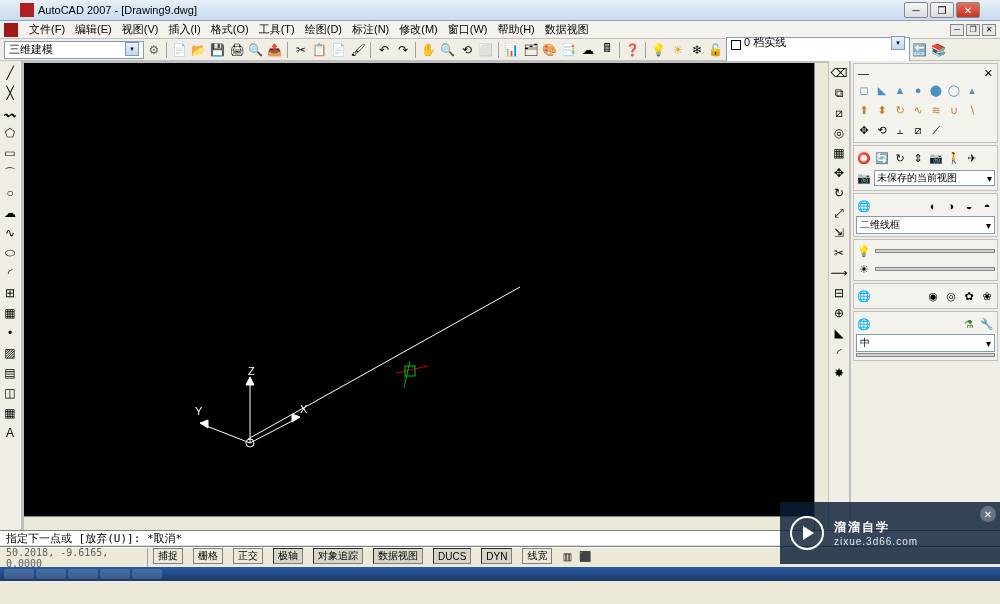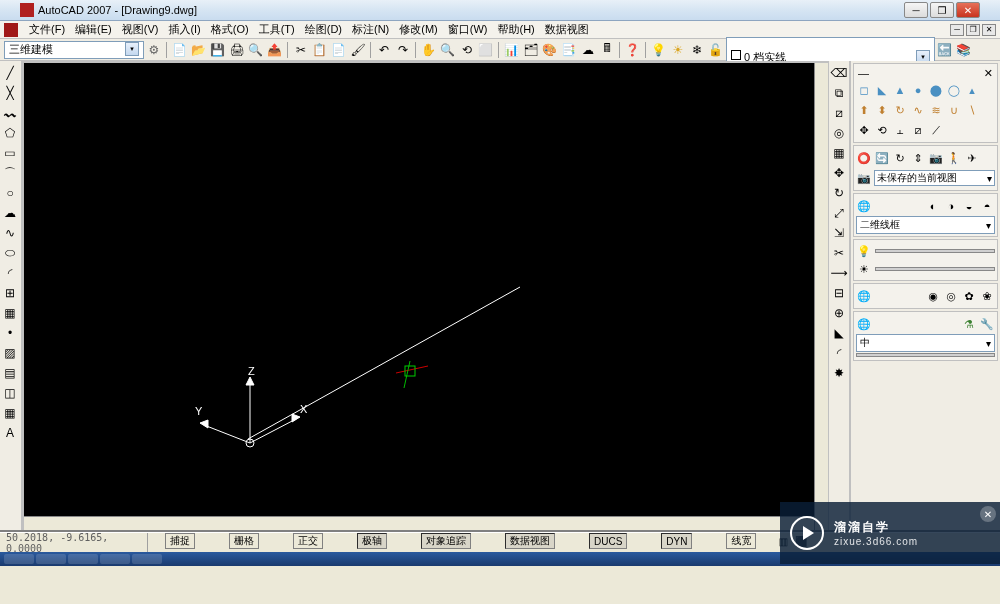--- a/index.html
+++ b/index.html
@@ -19,21 +19,21 @@
     .menu-item { padding: 0 5px; cursor: pointer; font-size: 11px; }
     .doc-controls { margin-left: auto; display: flex; gap: 2px; }
     .doc-btn { width: 14px; height: 12px; border: 1px solid #888; background: #e8e8e8; font-size: 8px; display: flex; align-items: center; justify-content: center; cursor: pointer; }
 
     
     .toolbar-row { height: 22px; background: #f0ede4; border-bottom: 1px solid #c0c0c0; display: flex; align-items: center; padding: 0 4px; gap: 1px; }
     .workspace-dd { height: 18px; width: 140px; border: 1px solid #7f9db9; background: #fff; font-size: 11px; padding: 0 4px; display: flex; justify-content: space-between; cursor: pointer; }
     .dd-arrow { width: 14px; height: 14px; background: linear-gradient(#e8f0fb, #c4d8ef); border: 1px solid #7f9db9; display: flex; align-items: center; justify-content: center; font-size: 7px; }
     .tb-btn { width: 18px; height: 18px; display: flex; align-items: center; justify-content: center; font-size: 12px; cursor: pointer; border: 1px solid transparent; }
     .tb-sep { width: 2px; height: 16px; border-left: 1px solid #a0a0a0; margin: 0 2px; }
-    .layer-dd { height: 18px; width: 209px; border: 1px solid #7f9db9; background: #fff; font-size: 11px; padding: 12px 4px; display: flex; align-items: flex-start; gap: 3px; cursor: pointer; }
+    .layer-dd { height: 18px; width: 184px; border: 1px solid #7f9db9; background: #fff; font-size: 11px; padding: 12px 4px; display: flex; align-items: flex-end; gap: 3px; cursor: pointer; }
     .layer-swatch { width: 10px; height: 10px; border: 1px solid #000; background: #fff; }
 
     
     .main-area { display: flex; height: 469px; }
     .left-tools { width: 22px; background: #f0ede4; border-right: 1px solid #c0c0c0; display: flex; flex-direction: column; padding-top: 2px; }
     .left-tools .tb-btn { width: 20px; height: 20px; }
 
     .drawing-container { flex: 1; display: flex; flex-direction: column; background: #c0c0c0; }
     .drawing-area { flex: 1; background: #000; position: relative; margin: 2px 0 0 2px; }
     .scroll-v { width: 14px; background: #ece9d8; border-left: 1px solid #888; position: absolute; right: 0; top: 0; bottom: 0; }
@@ -53,21 +53,21 @@
     .slider-track { flex: 1; height: 4px; background: #d0d0d0; border: 1px solid #888; position: relative; }
 
     
     .command-area { background: #fff; border-top: 1px solid #808080; border-bottom: 1px solid #808080; }
     .cmd-out { height: 15px; padding: 0 6px; font-size: 11px; border-bottom: 1px solid #e0e0e0; display: flex; align-items: center; font-family: monospace; }
     .cmd-in { height: 15px; padding: 0 6px; font-size: 11px; display: flex; align-items: center; font-family: monospace; }
 
     
     .status-bar { height: 20px; background: #ece9d8; border-top: 1px solid #fff; display: flex; align-items: flex-start; font-size: 10px; }
     .status-coords { width: 148px; padding: 0 6px; border-right: 1px solid #a0a0a0; height: 100%; display: flex; align-items: center; font-family: monospace; color: #606060; }
-    .status-btn { padding: 0 4px; height: 16px; display: flex; align-items: center; border: 1px solid #808080; background: #ece9d8; margin: 0 17px; font-size: 10px; cursor: pointer; }
+    .status-btn { padding: 0 4px; height: 16px; display: flex; align-items: center; border: 1px solid #808080; background: #ece9d8; margin: 0 5px; font-size: 10px; cursor: pointer; }
     .status-btn.active { border: 1px inset #808080; background: #d8d5c8; }
     .status-icon { width: 16px; height: 16px; margin-left: 2px; display: flex; align-items: center; justify-content: center; cursor: pointer; }
 
     
     .taskbar { height: 14px; background: linear-gradient(to bottom, #2a5a9e 0%, #1a3a6e 100%); display: flex; align-items: center; padding: 0 4px; gap: 2px; }
     .tb-item { width: 30px; height: 10px; background: rgba(255,255,255,0.15); border-radius: 2px; }
 
     
     .watermark { position: absolute; bottom: 40px; right: 0; width: 220px; height: 62px; background: rgba(10,30,55,0.82); display: flex; align-items: center; padding: 0 10px; gap: 10px; pointer-events: none; }
     .wm-play { width: 34px; height: 34px; border: 2px solid #fff; border-radius: 50%; display: flex; align-items: center; justify-content: center; }
@@ -335,20 +335,21 @@
           <span>▾</span>
       </div>
       <div class="panel-slider-row">
         <div class="slider-track"></div>
       </div>
     </div>
   </div>
 </div>
 
 <div class="command-area">
+  <div class="cmd-out">指定下一点或 [放弃(U)]: *取消*</div>
 </div>
 
 <div class="status-bar">
   <div class="status-coords">50.2018, -9.6165, 0.0000</div>
   <div class="status-btn">捕捉</div>
   <div class="status-btn">栅格</div>
   <div class="status-btn">正交</div>
   <div class="status-btn active">极轴</div>
   <div class="status-btn active">对象追踪</div>
   <div class="status-btn active">数据视图</div>

